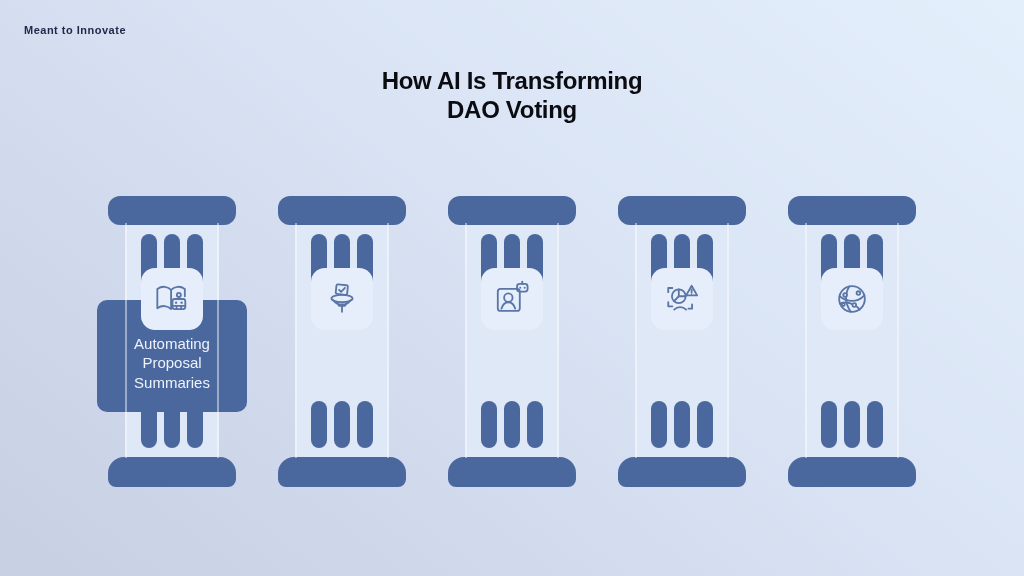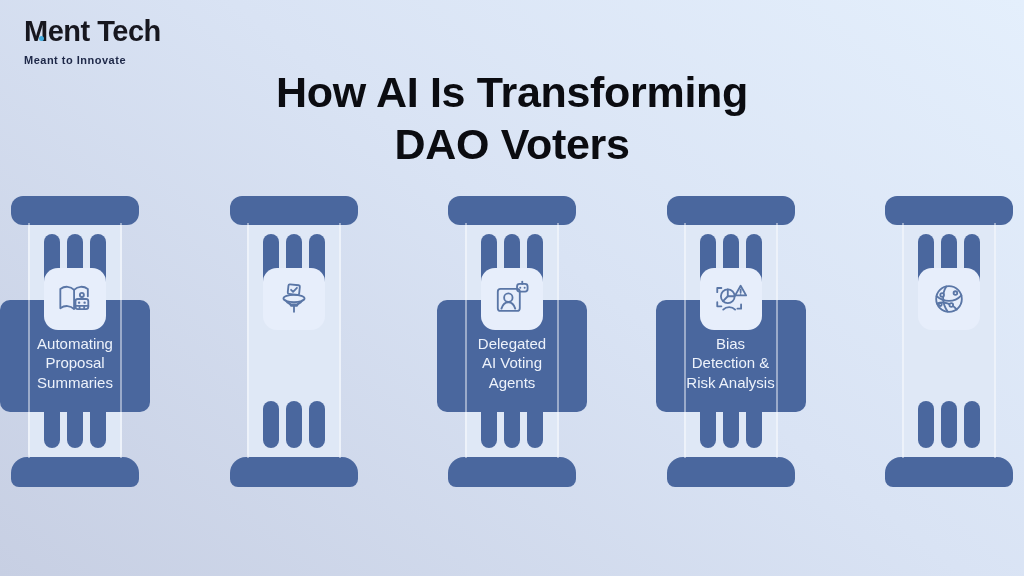--- a/index.html
+++ b/index.html
@@ -15,23 +15,23 @@
     font-family:"Liberation Sans",sans-serif;
     background:linear-gradient(218deg,var(--bg_light) 0%,var(--bg_mid) 45%,var(--bg_dark) 100%);
   }
   
   .logo{position:absolute;top:16px;left:24px}
   .brand{position:relative;font-size:29px;font-weight:800;letter-spacing:-0.5px;color:var(--logo_text);line-height:1.05}
   .brand-dot{position:absolute;left:15px;bottom:5px;width:5px;height:5px;border-radius:50%;background:var(--dot)}
   .tagline{font-size:11px;font-weight:700;letter-spacing:0.5px;color:var(--tagline_text);margin-top:8px}
   
   .title{position:absolute;top:66px;left:0;width:100%;text-align:center;color:var(--title_text);
-         font-size:43px;font-weight:800;line-height:1.22;letter-spacing:-0.3px}
+         font-size:24px;font-weight:800;line-height:1.22;letter-spacing:-0.3px}
   
-  .pillars{position:absolute;top:196px;left:0;width:100%;display:flex;justify-content:space-between;gap:20px}
+  .pillars{position:absolute;top:196px;left:0;width:100%;display:flex;justify-content:center;gap:20px}
   .pillar{position:relative;width:150px;height:291px}
   .capital{position:absolute;left:11px;top:0;width:128px;height:29px;border-radius:12px;background:var(--pillar);z-index:2}
   .colbody{position:absolute;left:28px;top:27px;width:94px;height:235px;border-radius:5px;background:var(--column);z-index:1}
   .edge{position:absolute;top:27px;width:2px;height:235px;background:rgba(255,255,255,.45);z-index:4}
   .edge.l{left:28px}.edge.r{left:120px}
   .bar{position:absolute;width:16px;border-radius:8px;background:var(--pillar)}
   .bar.t{top:38px;height:74px;z-index:2}
   .bar.b{top:205px;height:47px;z-index:2}
   .bar.x1{left:44px}.bar.x2{left:67px}.bar.x3{left:90px}
   .textbox{position:absolute;left:0;top:104px;width:150px;height:112px;border-radius:10px;background:var(--pillar);
@@ -42,30 +42,26 @@
   .iconcard svg{width:44px;height:44px}
   .iconcard svg *{stroke:var(--icon_stroke);fill:none;stroke-width:2;stroke-linecap:round;stroke-linejoin:round}
   .iconcard svg .dot{fill:var(--icon_stroke);stroke:none}
   .iconcard svg .node{fill:var(--card)}
   .base{position:absolute;left:11px;top:261px;width:128px;height:30px;border-radius:16px 16px 8px 8px;background:var(--pillar);z-index:2}
 </style>
 </head>
 <body>
 
 <div class="logo">
-  <div class="brand">
-    <span>Ment Tech</span>
-    <span class="brand-dot"></span>
-  </div>
   <div class="tagline">Meant to Innovate</div>
 </div>
 
 <div class="title">
   <div>How AI Is Transforming</div>
-  <div>DAO Voters</div>
+  <div>DAO Voting</div>
 </div>
 
 <div class="pillars">
 
   <div class="pillar">
     <div class="capital"></div>
     <div class="colbody"></div>
     <div class="bar t x1"></div>
     <div class="bar t x2"></div>
     <div class="bar t x3"></div>
@@ -121,25 +117,20 @@
 
   <div class="pillar">
     <div class="capital"></div>
     <div class="colbody"></div>
     <div class="bar t x1"></div>
     <div class="bar t x2"></div>
     <div class="bar t x3"></div>
     <div class="bar b x1"></div>
     <div class="bar b x2"></div>
     <div class="bar b x3"></div>
-    <div class="textbox">
-      <div class="label">Delegated
-AI Voting
-Agents</div>
-    </div>
     <div class="edge l"></div>
     <div class="edge r"></div>
     <div class="iconcard">
       <svg viewBox="0 0 48 48">
         <rect x="8.5" y="13" width="24" height="24" rx="3"></rect>
         <circle cx="20" cy="22.5" r="4.6"></circle>
         <path d="M12.5 34.5c1.5-5 4.3-7 7.5-7s6 2 7.5 7"></path>
         <rect x="29.5" y="7.5" width="11.5" height="8.5" rx="2.8"></rect>
         <path d="M35.2 7.5V5"></path>
         <circle class="dot" cx="33" cy="11.7" r="1.1"></circle>
@@ -151,25 +142,20 @@
 
   <div class="pillar">
     <div class="capital"></div>
     <div class="colbody"></div>
     <div class="bar t x1"></div>
     <div class="bar t x2"></div>
     <div class="bar t x3"></div>
     <div class="bar b x1"></div>
     <div class="bar b x2"></div>
     <div class="bar b x3"></div>
-    <div class="textbox">
-      <div class="label">Bias
-Detection &amp;
-Risk Analysis</div>
-    </div>
     <div class="edge l"></div>
     <div class="edge r"></div>
     <div class="iconcard">
       <svg viewBox="0 0 48 48">
         <path d="M9 16.5v-4.5h4.5"></path>
         <path d="M9 27.5v4.5h4.5"></path>
         <path d="M31 34.5h4v-4.5"></path>
         <circle cx="20.5" cy="21" r="7.5"></circle>
         <path d="M20.5 13.5V21h7.5"></path>
         <path d="M20.5 21l-5.2 5.4"></path>

